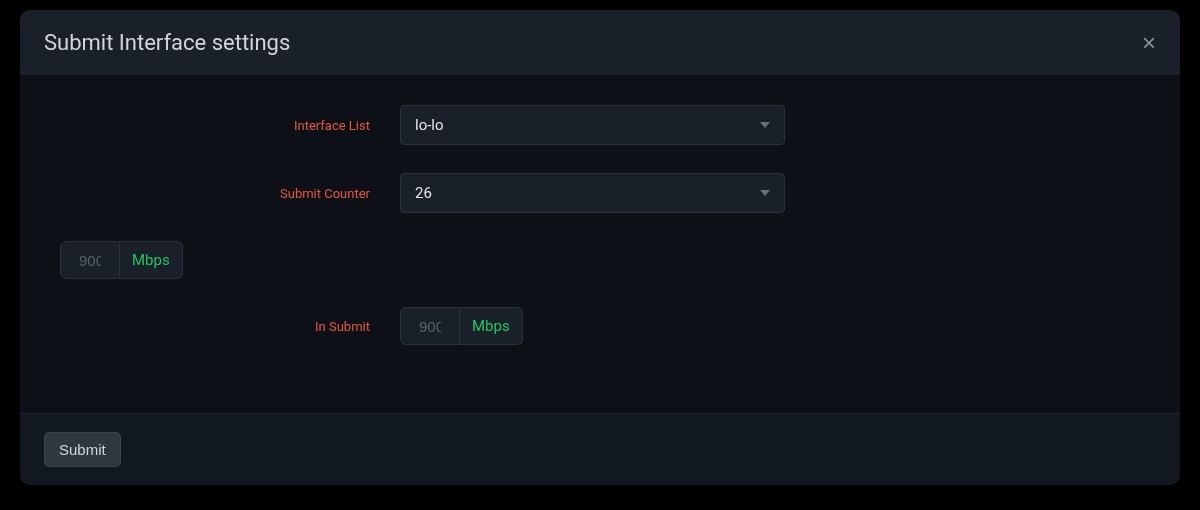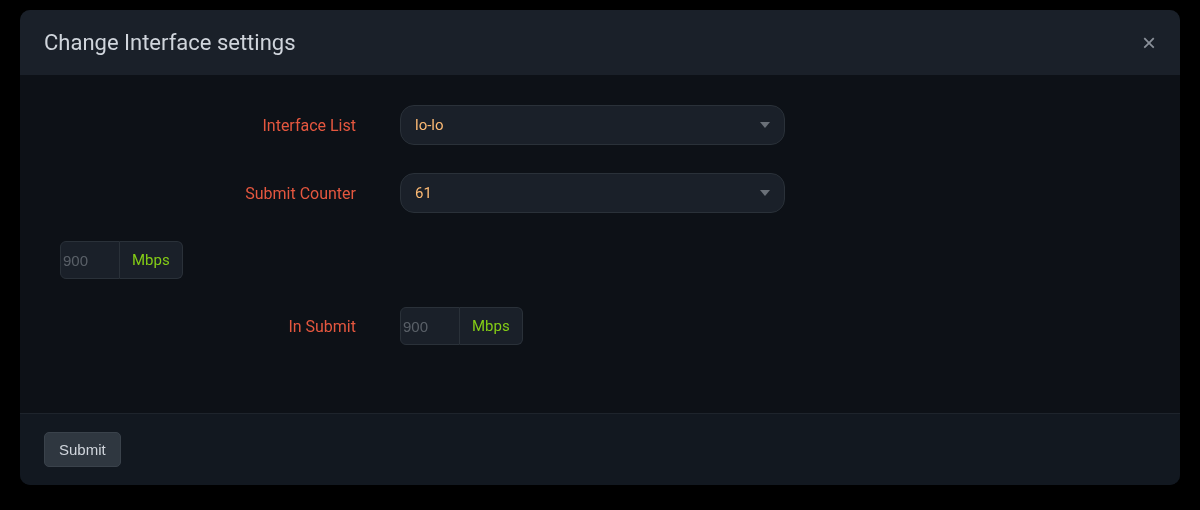--- a/index.html
+++ b/index.html
@@ -46,35 +46,35 @@
     .modal-body {
       padding: 30px 40px 40px 40px;
     }
     .form-row {
       display: flex;
       align-items: center;
       margin-bottom: 28px;
     }
     .form-label {
       color: #e5573f;
-      font-size: 16px;
+      font-size: 13px;
       text-align: right;
       width: 340px;
-      padding-right: 44px;
+      padding-right: 30px;
       flex-shrink: 0;
     }
     .select-wrap {
       position: relative;
       width: 385px;
     }
     .select {
       background: #1a2029;
       border: 1px solid #2a3139;
-      border-radius: 14px;
-      color: #fdba74;
+      border-radius: 4px;
+      color: #e5e5e5;
       padding: 10px 14px;
       font-size: 15px;
       width: 100%;
       cursor: pointer;
       display: flex;
       justify-content: space-between;
       align-items: center;
       text-align: right;
     }
     .caret {
@@ -85,34 +85,34 @@
       border-top: 6px solid #6a7078;
     }
     .input-group {
       display: flex;
     }
     .num-input {
       background: #1a2029;
       border: 1px solid #2a3139;
       border-radius: 6px 0 0 6px;
       color: #d0d5dc;
-      padding: 9px 2px;
+      padding: 9px 18px;
       font-size: 15px;
       width: 60px;
       outline: none;
     }
     .num-input::placeholder {
       color: #5a6068;
     }
     .unit {
       background: #1a2029;
       border: 1px solid #2a3139;
       border-left: none;
       border-radius: 0 6px 6px 0;
-      color: #84cc16;
+      color: #22c55e;
       padding: 9px 12px;
       font-size: 15px;
     }
     .modal-footer {
       background: #121820;
       padding: 18px 24px;
       border-top: 1px solid #1e242c;
     }
     .submit-btn {
       background: #2f3740;
@@ -122,21 +122,21 @@
       padding: 8px 14px;
       font-size: 15px;
       cursor: pointer;
     }
   </style>
 </head>
 <body>
 
 <div class="modal">
   <div class="modal-header">
-    <div class="modal-title">Change Interface settings</div>
+    <div class="modal-title">Submit Interface settings</div>
     <button class="close-btn">
       <span>×</span>
     </button>
   </div>
 
   <div class="modal-body">
 
     <div class="form-row">
       <div class="form-label">Interface List</div>
       <div class="select-wrap">
@@ -144,21 +144,21 @@
           <span>lo-lo</span>
           <span class="caret"></span>
         </div>
       </div>
     </div>
 
     <div class="form-row">
       <div class="form-label">Submit Counter</div>
       <div class="select-wrap">
         <div class="select">
-          <span>61</span>
+          <span>26</span>
           <span class="caret"></span>
         </div>
       </div>
     </div>
 
     <div class="form-row">
       <div class="input-group">
         <input class="num-input" type="text" placeholder="900" style="">
         <div class="unit">Mbps</div>
       </div>

